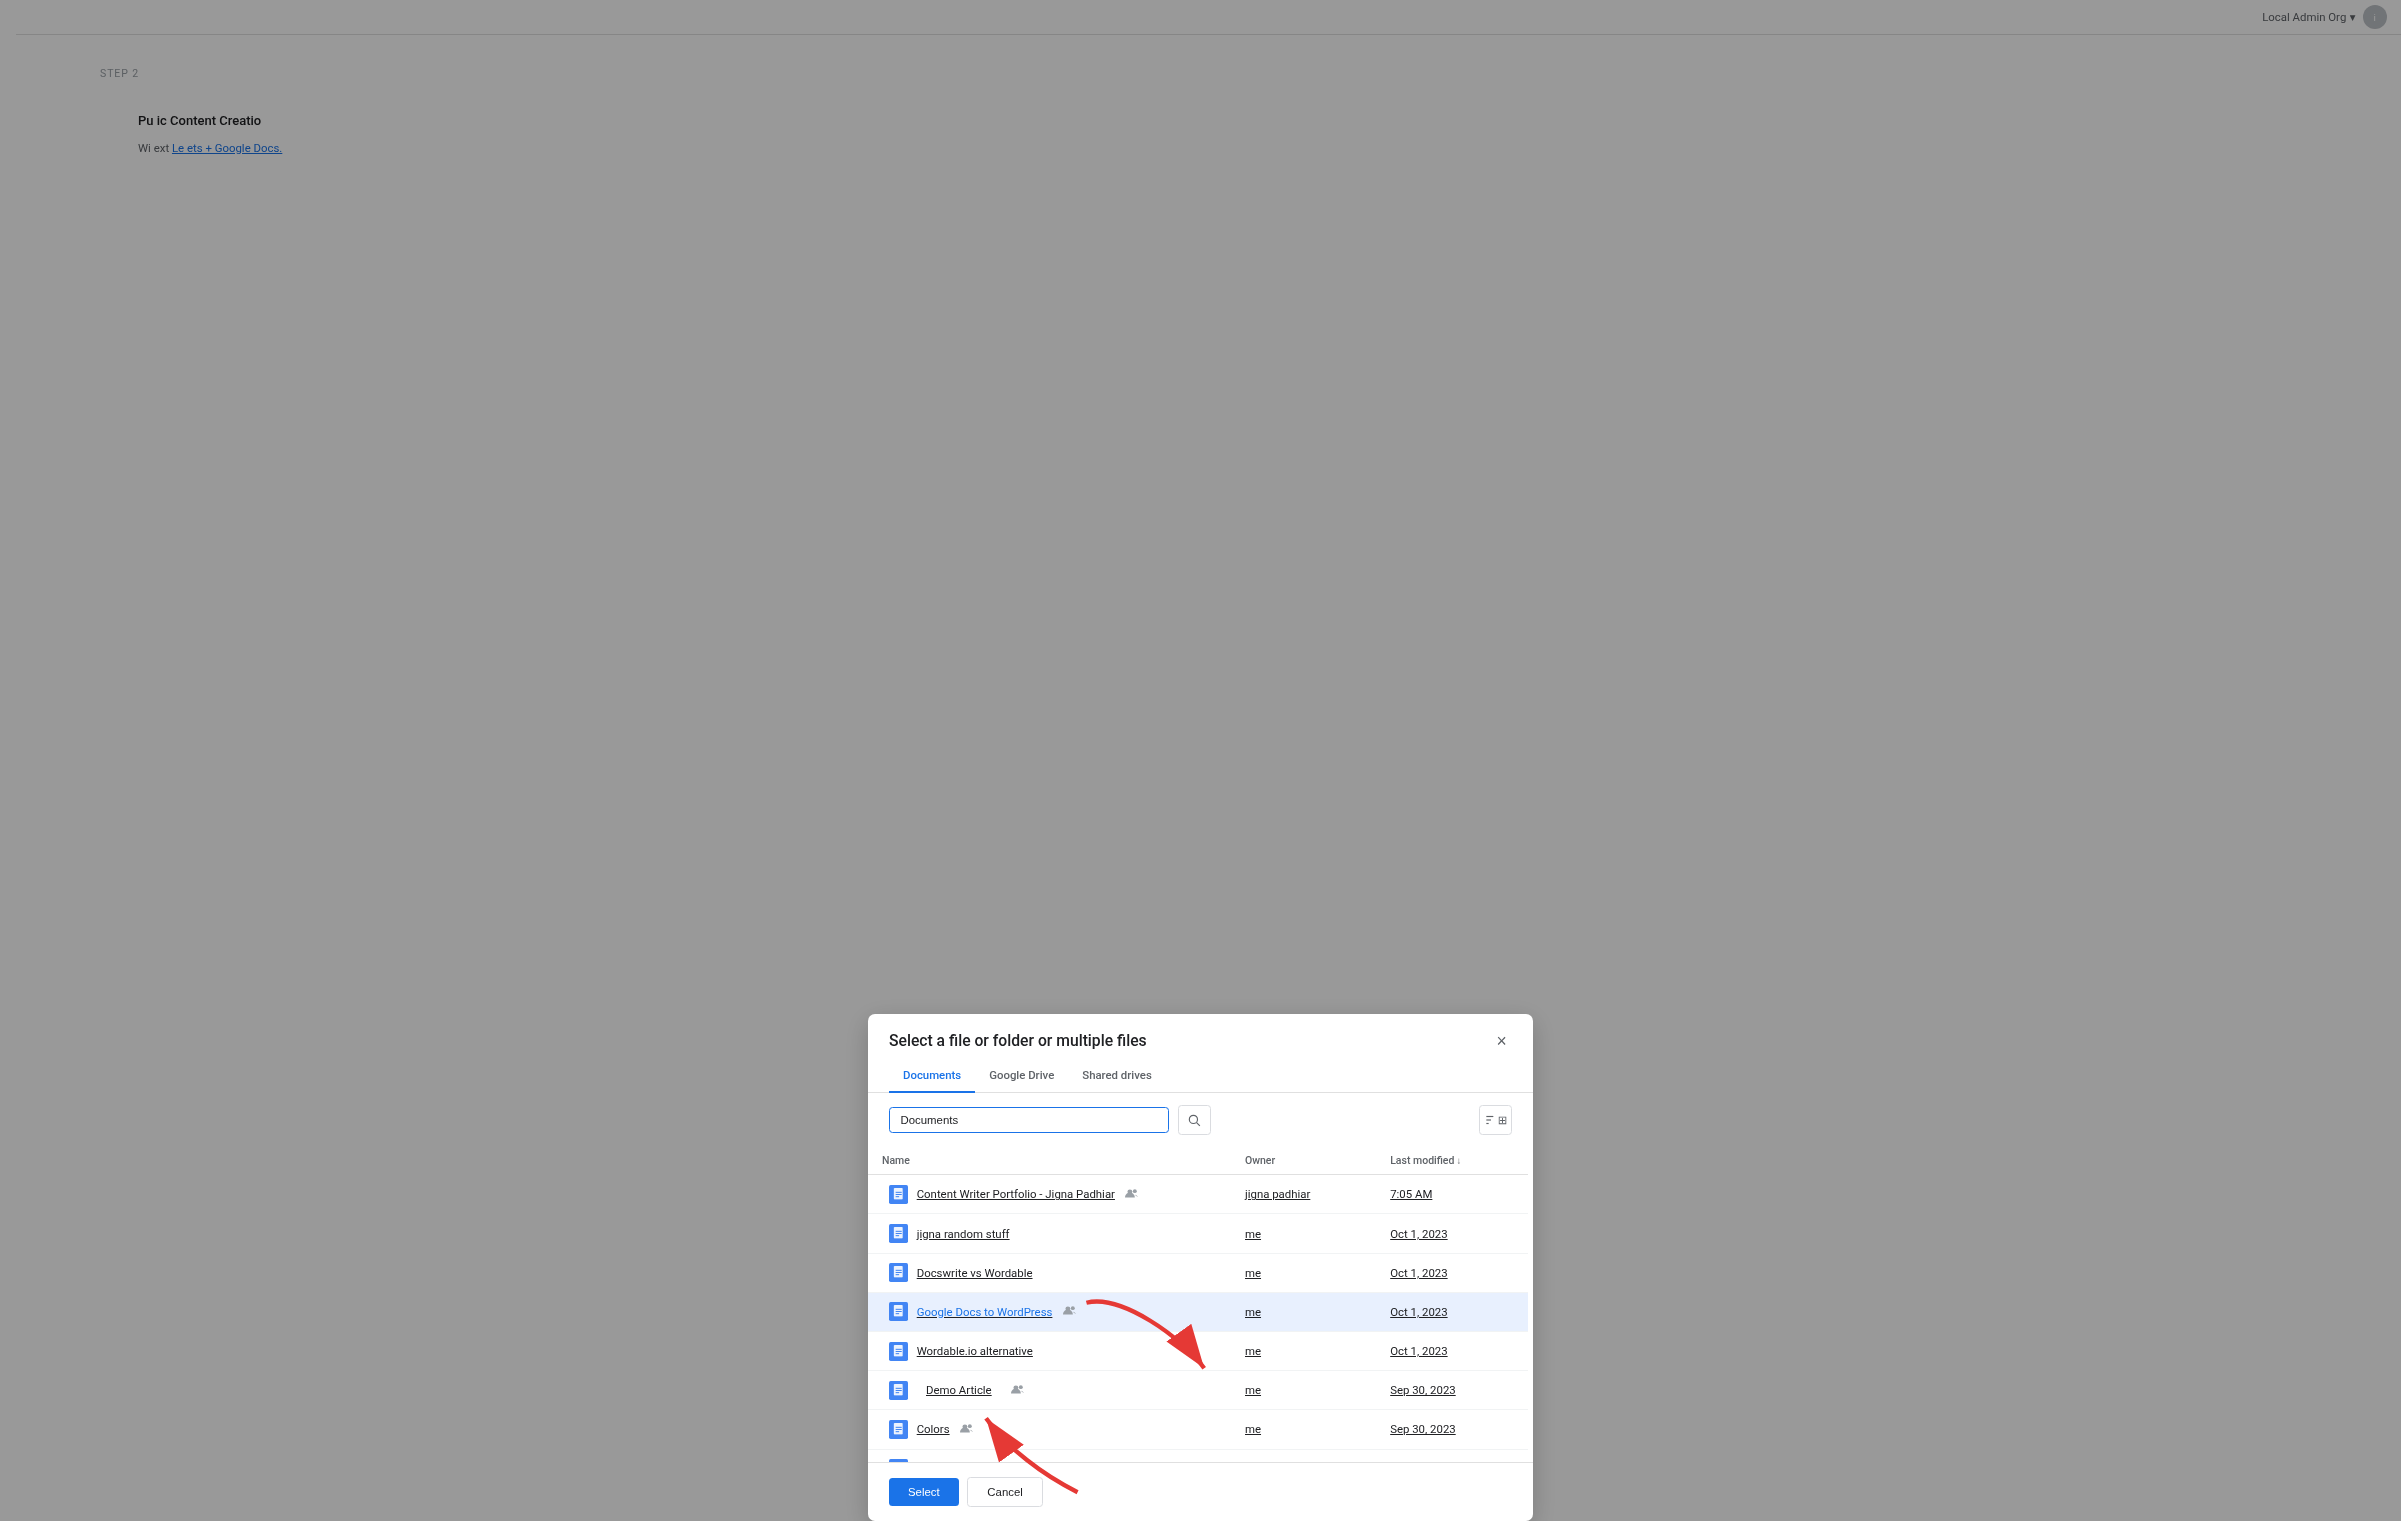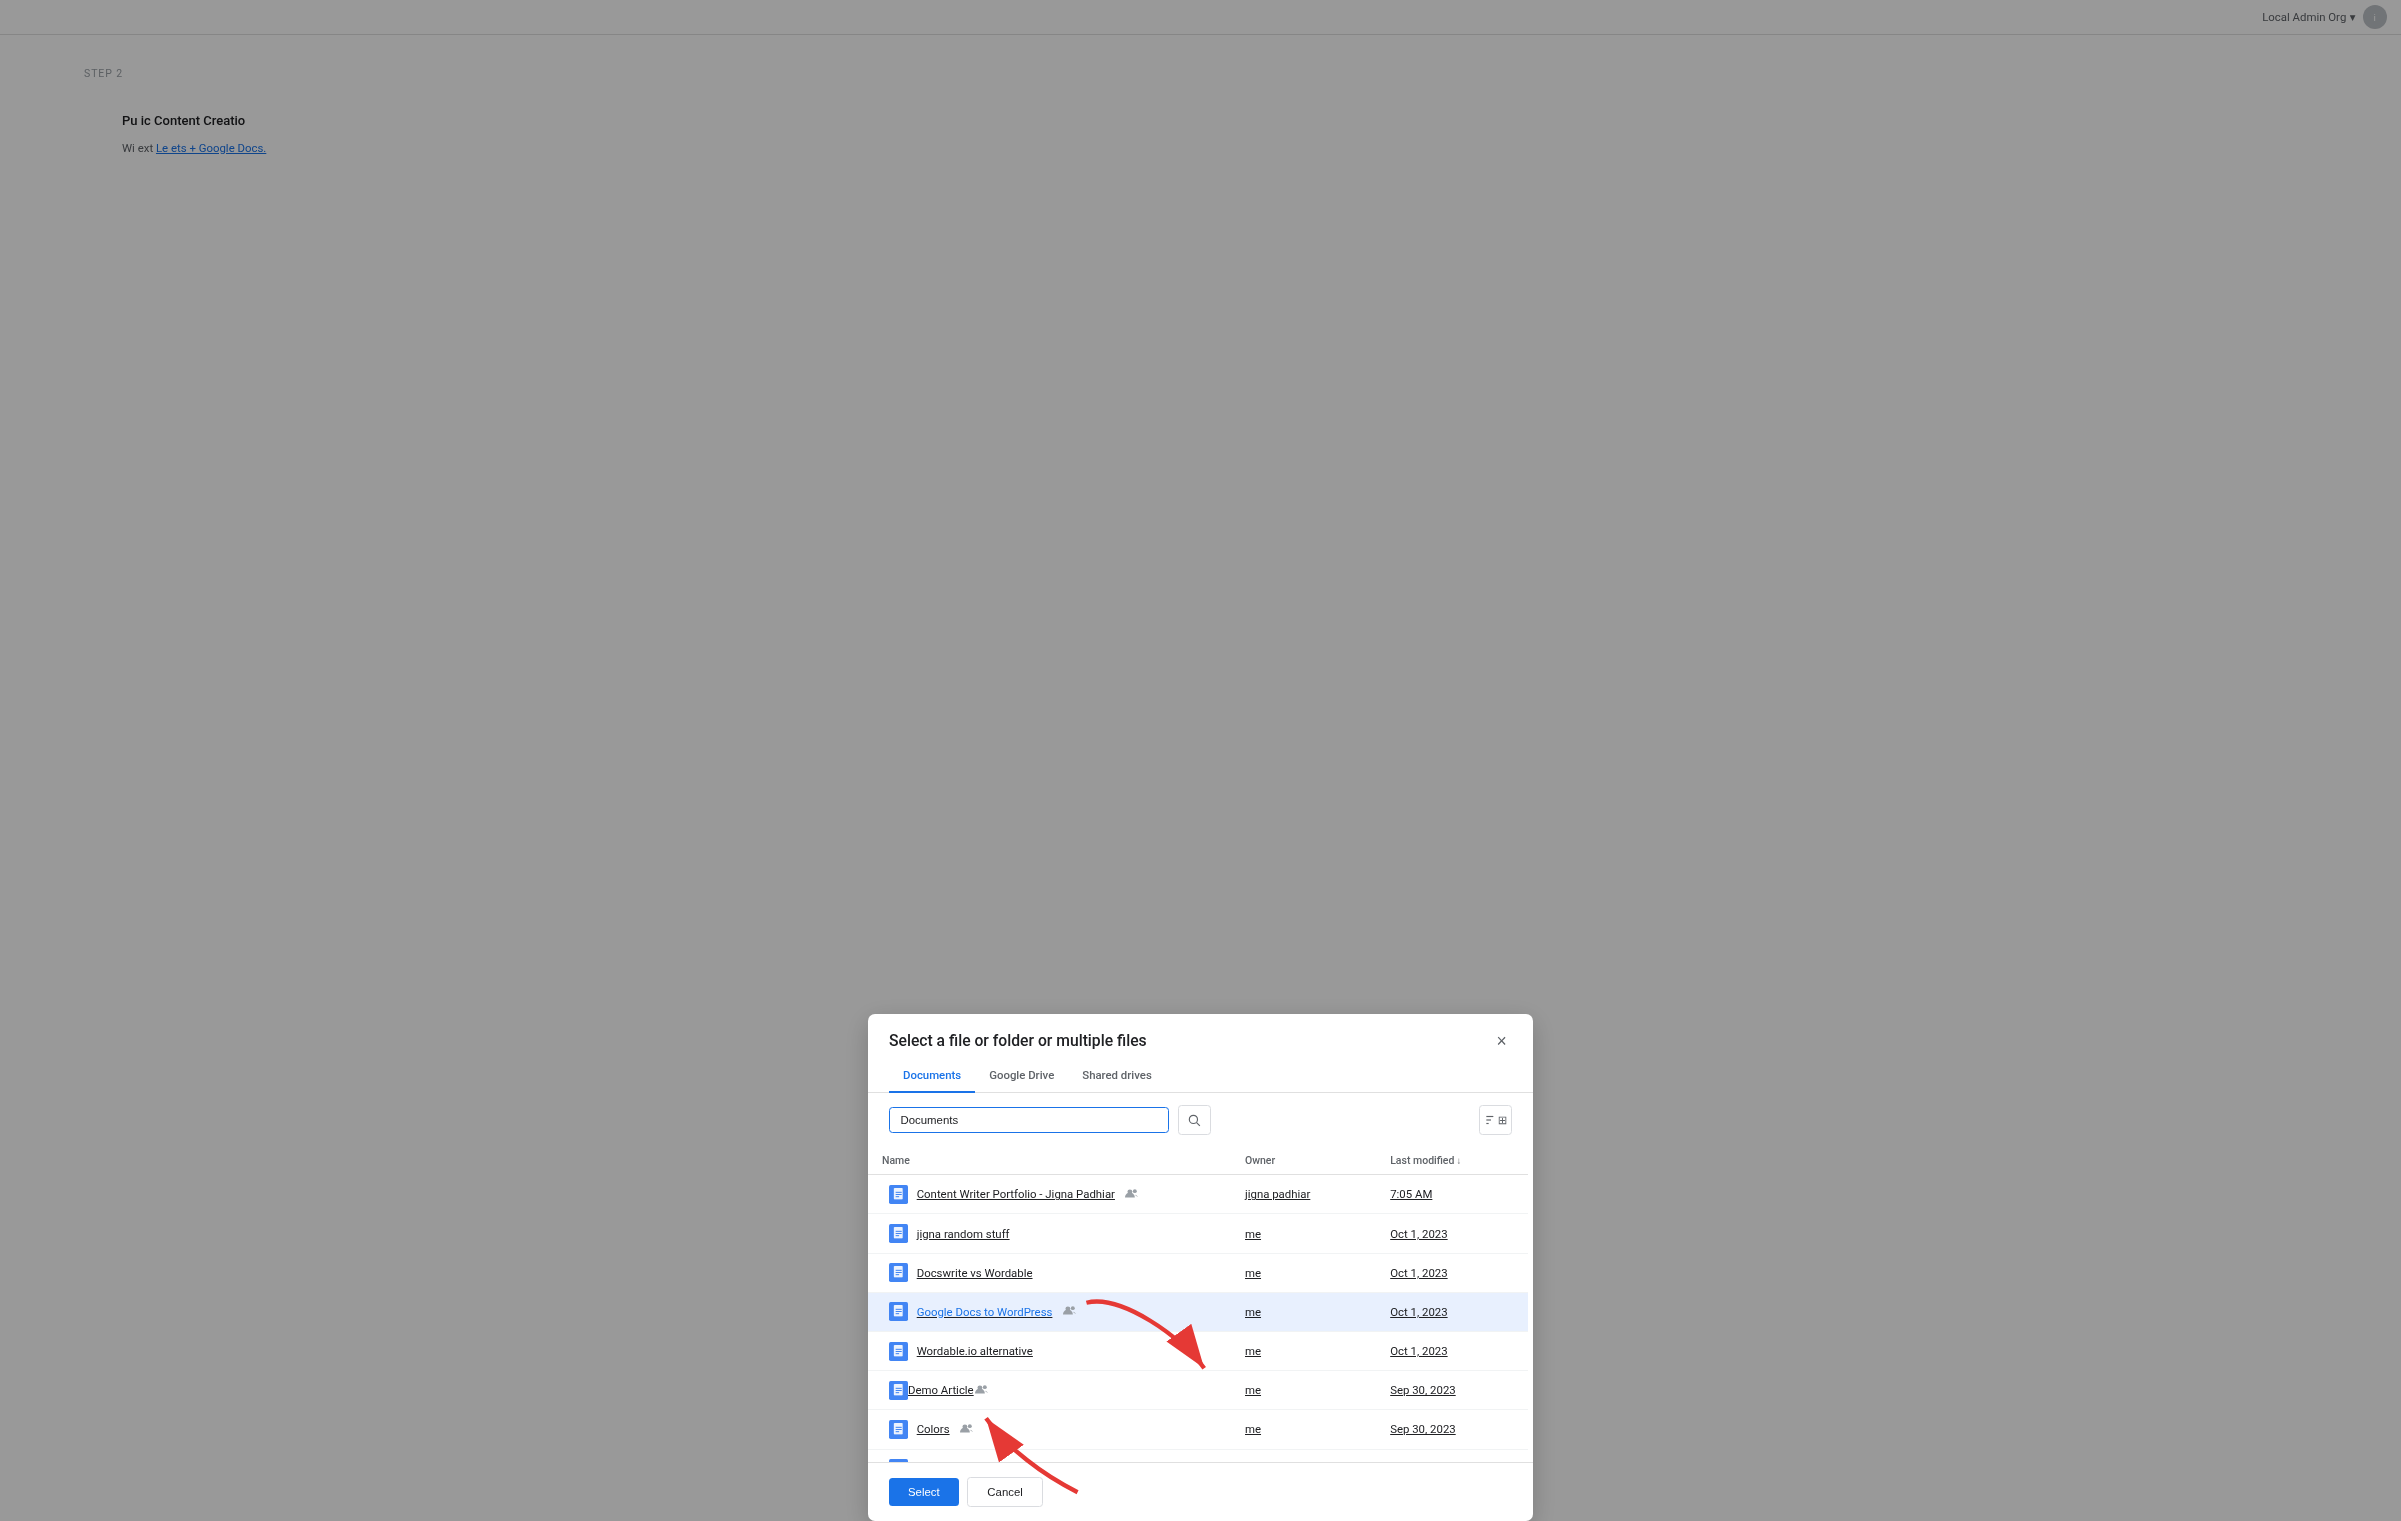--- a/index.html
+++ b/index.html
@@ -13,20 +13,21 @@
       align-items: center;
       justify-content: center;
     }
 
     .page-bg {
       width: 100%;
       min-height: 100vh;
       background: #fff;
       position: relative;
       overflow: hidden;
+      padding-left: 16px;
     }
 
     .top-bar {
       height: 35px;
       background: #fff;
       border-bottom: 0.9px solid #e0e0e0;
       display: flex;
       align-items: center;
       justify-content: flex-end;
       padding: 0 14px;
@@ -472,21 +473,21 @@
   </svg>
                     </div>
                     <span style="font-size: 11.4px;">Wordable.io alternative</span>
                   </div>
                 </td>
                 <td style="font-size: 11.4px; color: rgb(32, 33, 36);">me</td>
                 <td style="font-size: 11.4px; color: rgb(32, 33, 36);">Oct 1, 2023</td>
               </tr>
               <tr>
                 <td style="padding-left: 21px; vertical-align: middle;">
-                  <div style="display: flex; align-items: center; gap: 0;">
+                  <div style="display: flex; align-items: center; gap: 18px;">
                     <div style="width: 19px; height: 19px; background: rgb(66, 133, 244); border-radius: 1.7px; display: flex; align-items: center; justify-content: center; flex-shrink: 0;">
                       <svg width="11.4" height="13" viewBox="0 0 13 15" fill="white">
     <rect x="1" y="0" width="10" height="13" rx="1" fill="white" opacity="0.9"></rect>
     <rect x="1" y="0" width="10" height="13" rx="1" fill="none" stroke="rgba(255,255,255,0.4)" stroke-width="0.5"></rect>
     <line x1="3" y1="5" x2="10" y2="5" stroke="#4285f4" stroke-width="1.2"></line>
     <line x1="3" y1="7.5" x2="10" y2="7.5" stroke="#4285f4" stroke-width="1.2"></line>
     <line x1="3" y1="10" x2="7" y2="10" stroke="#4285f4" stroke-width="1.2"></line>
   </svg>
                     </div>
                     <span style="font-size: 11.4px;">Demo Article</span>

